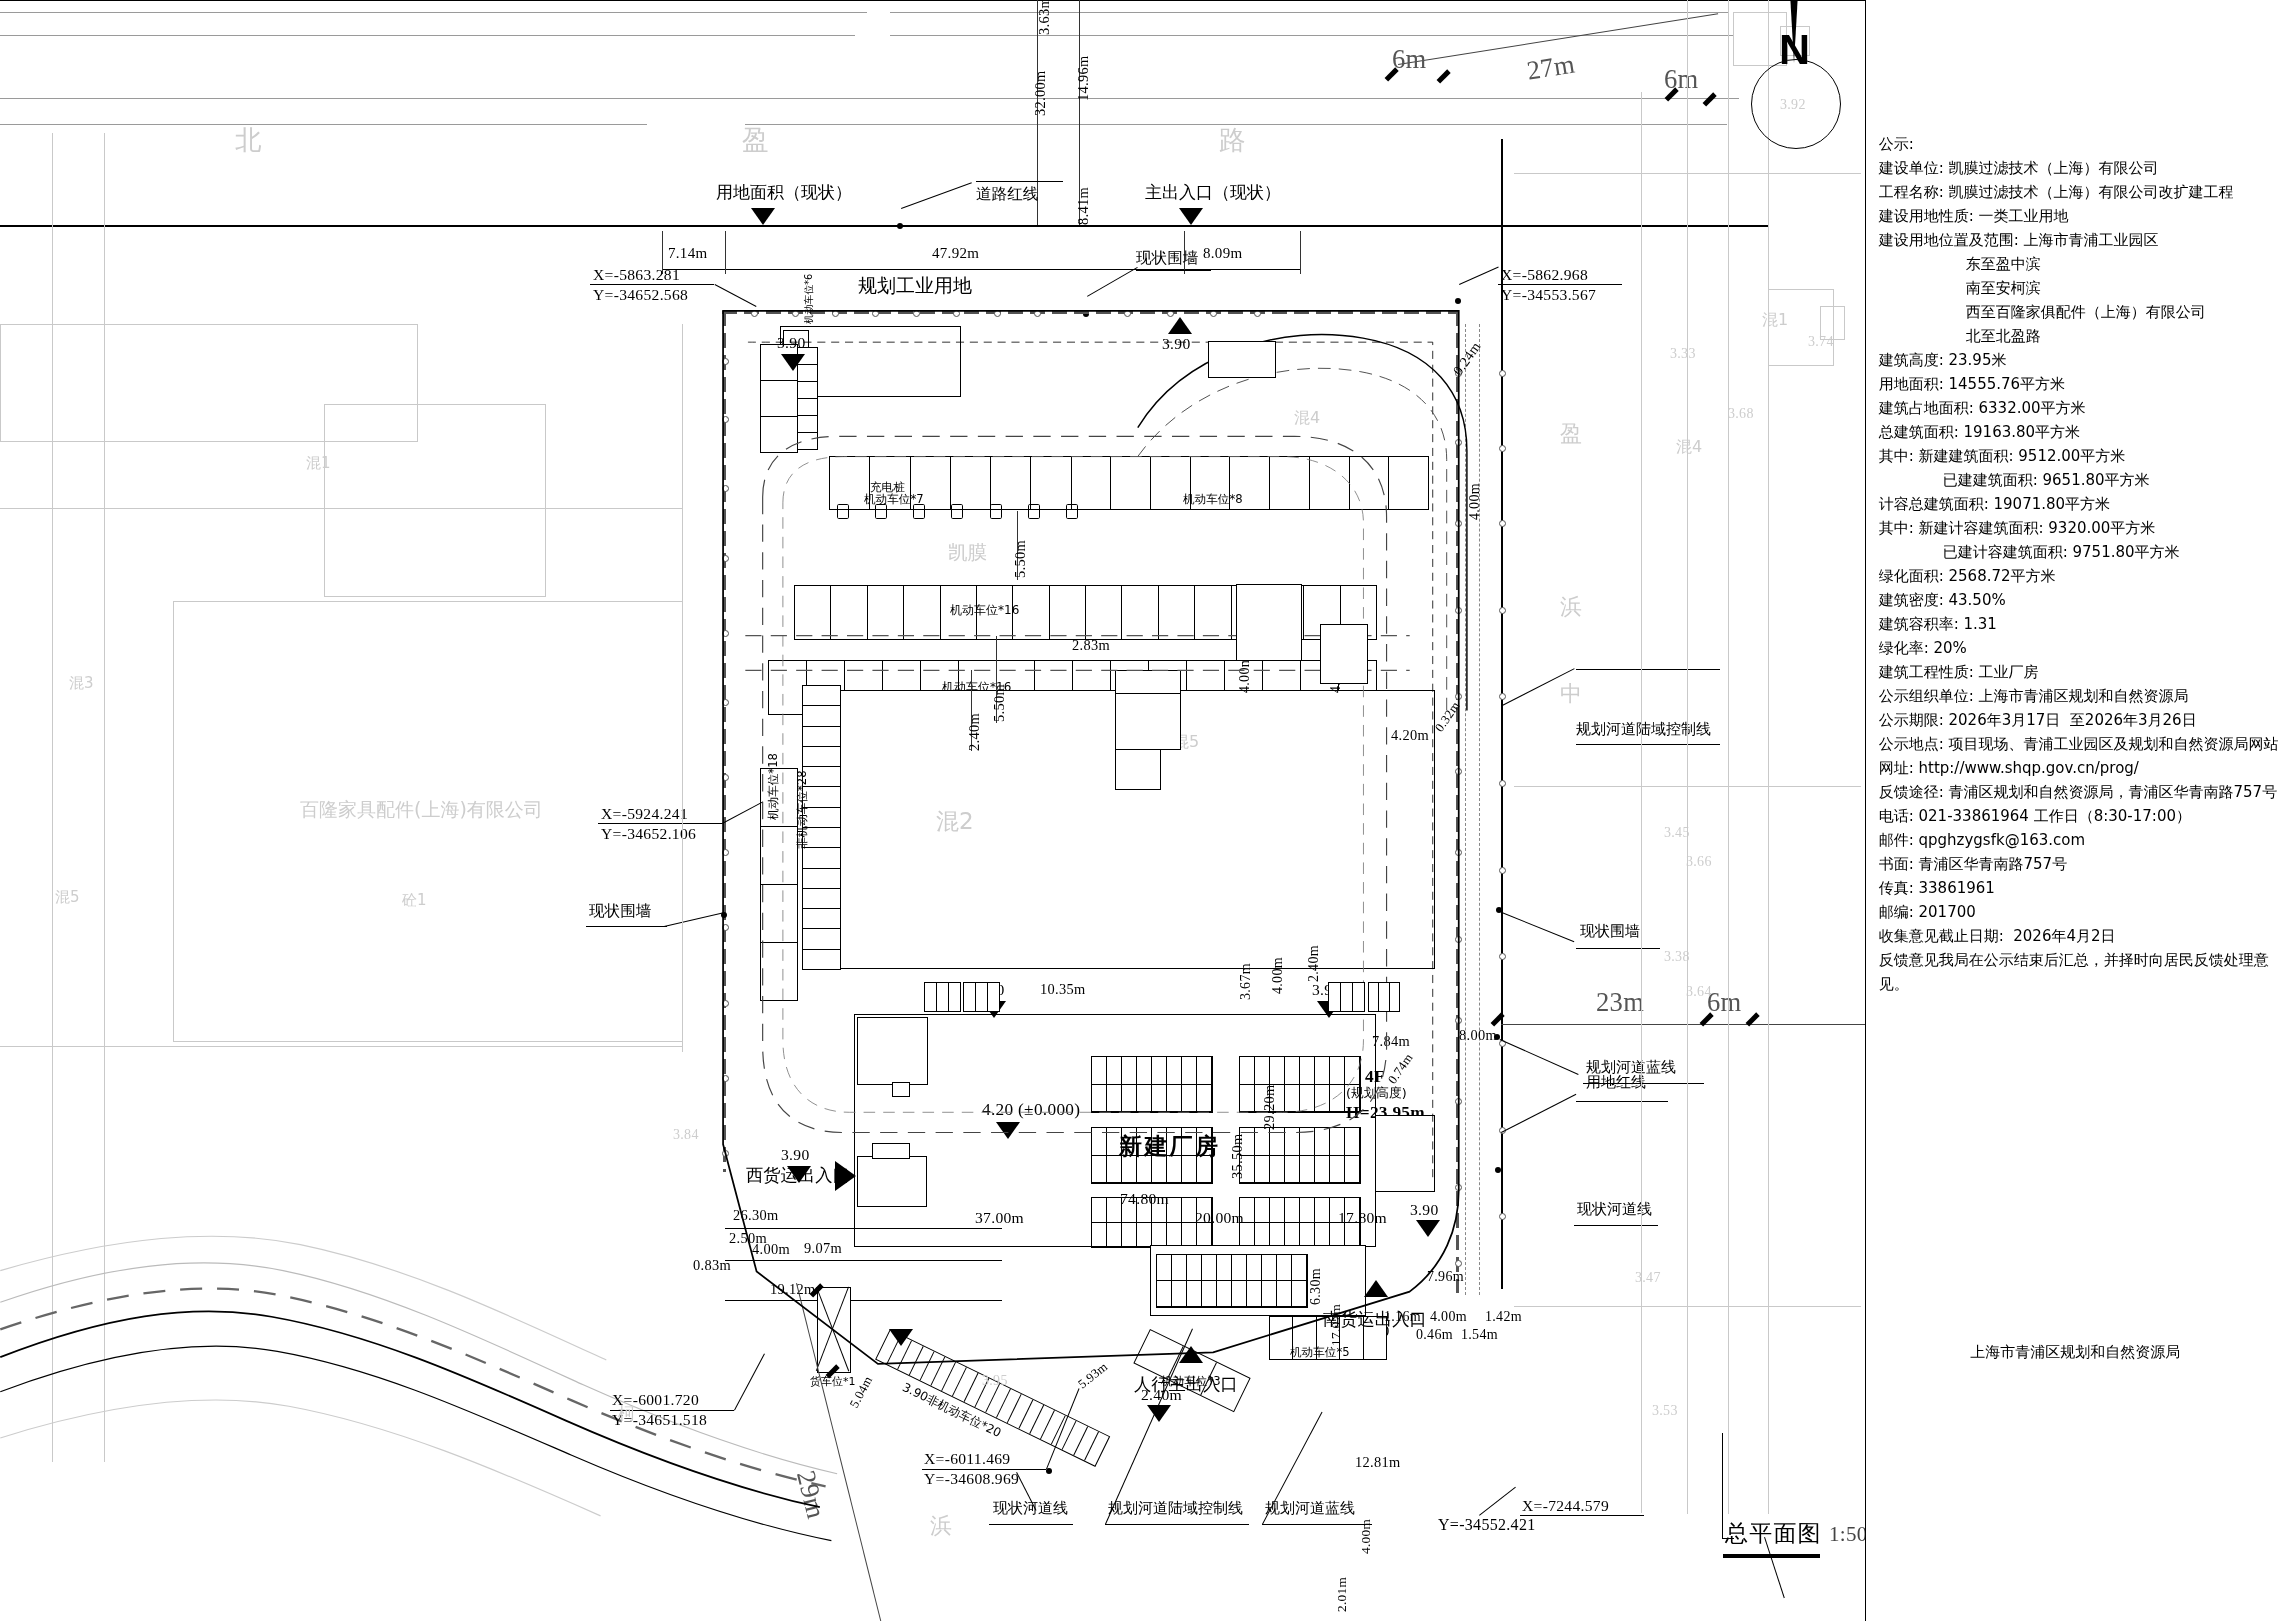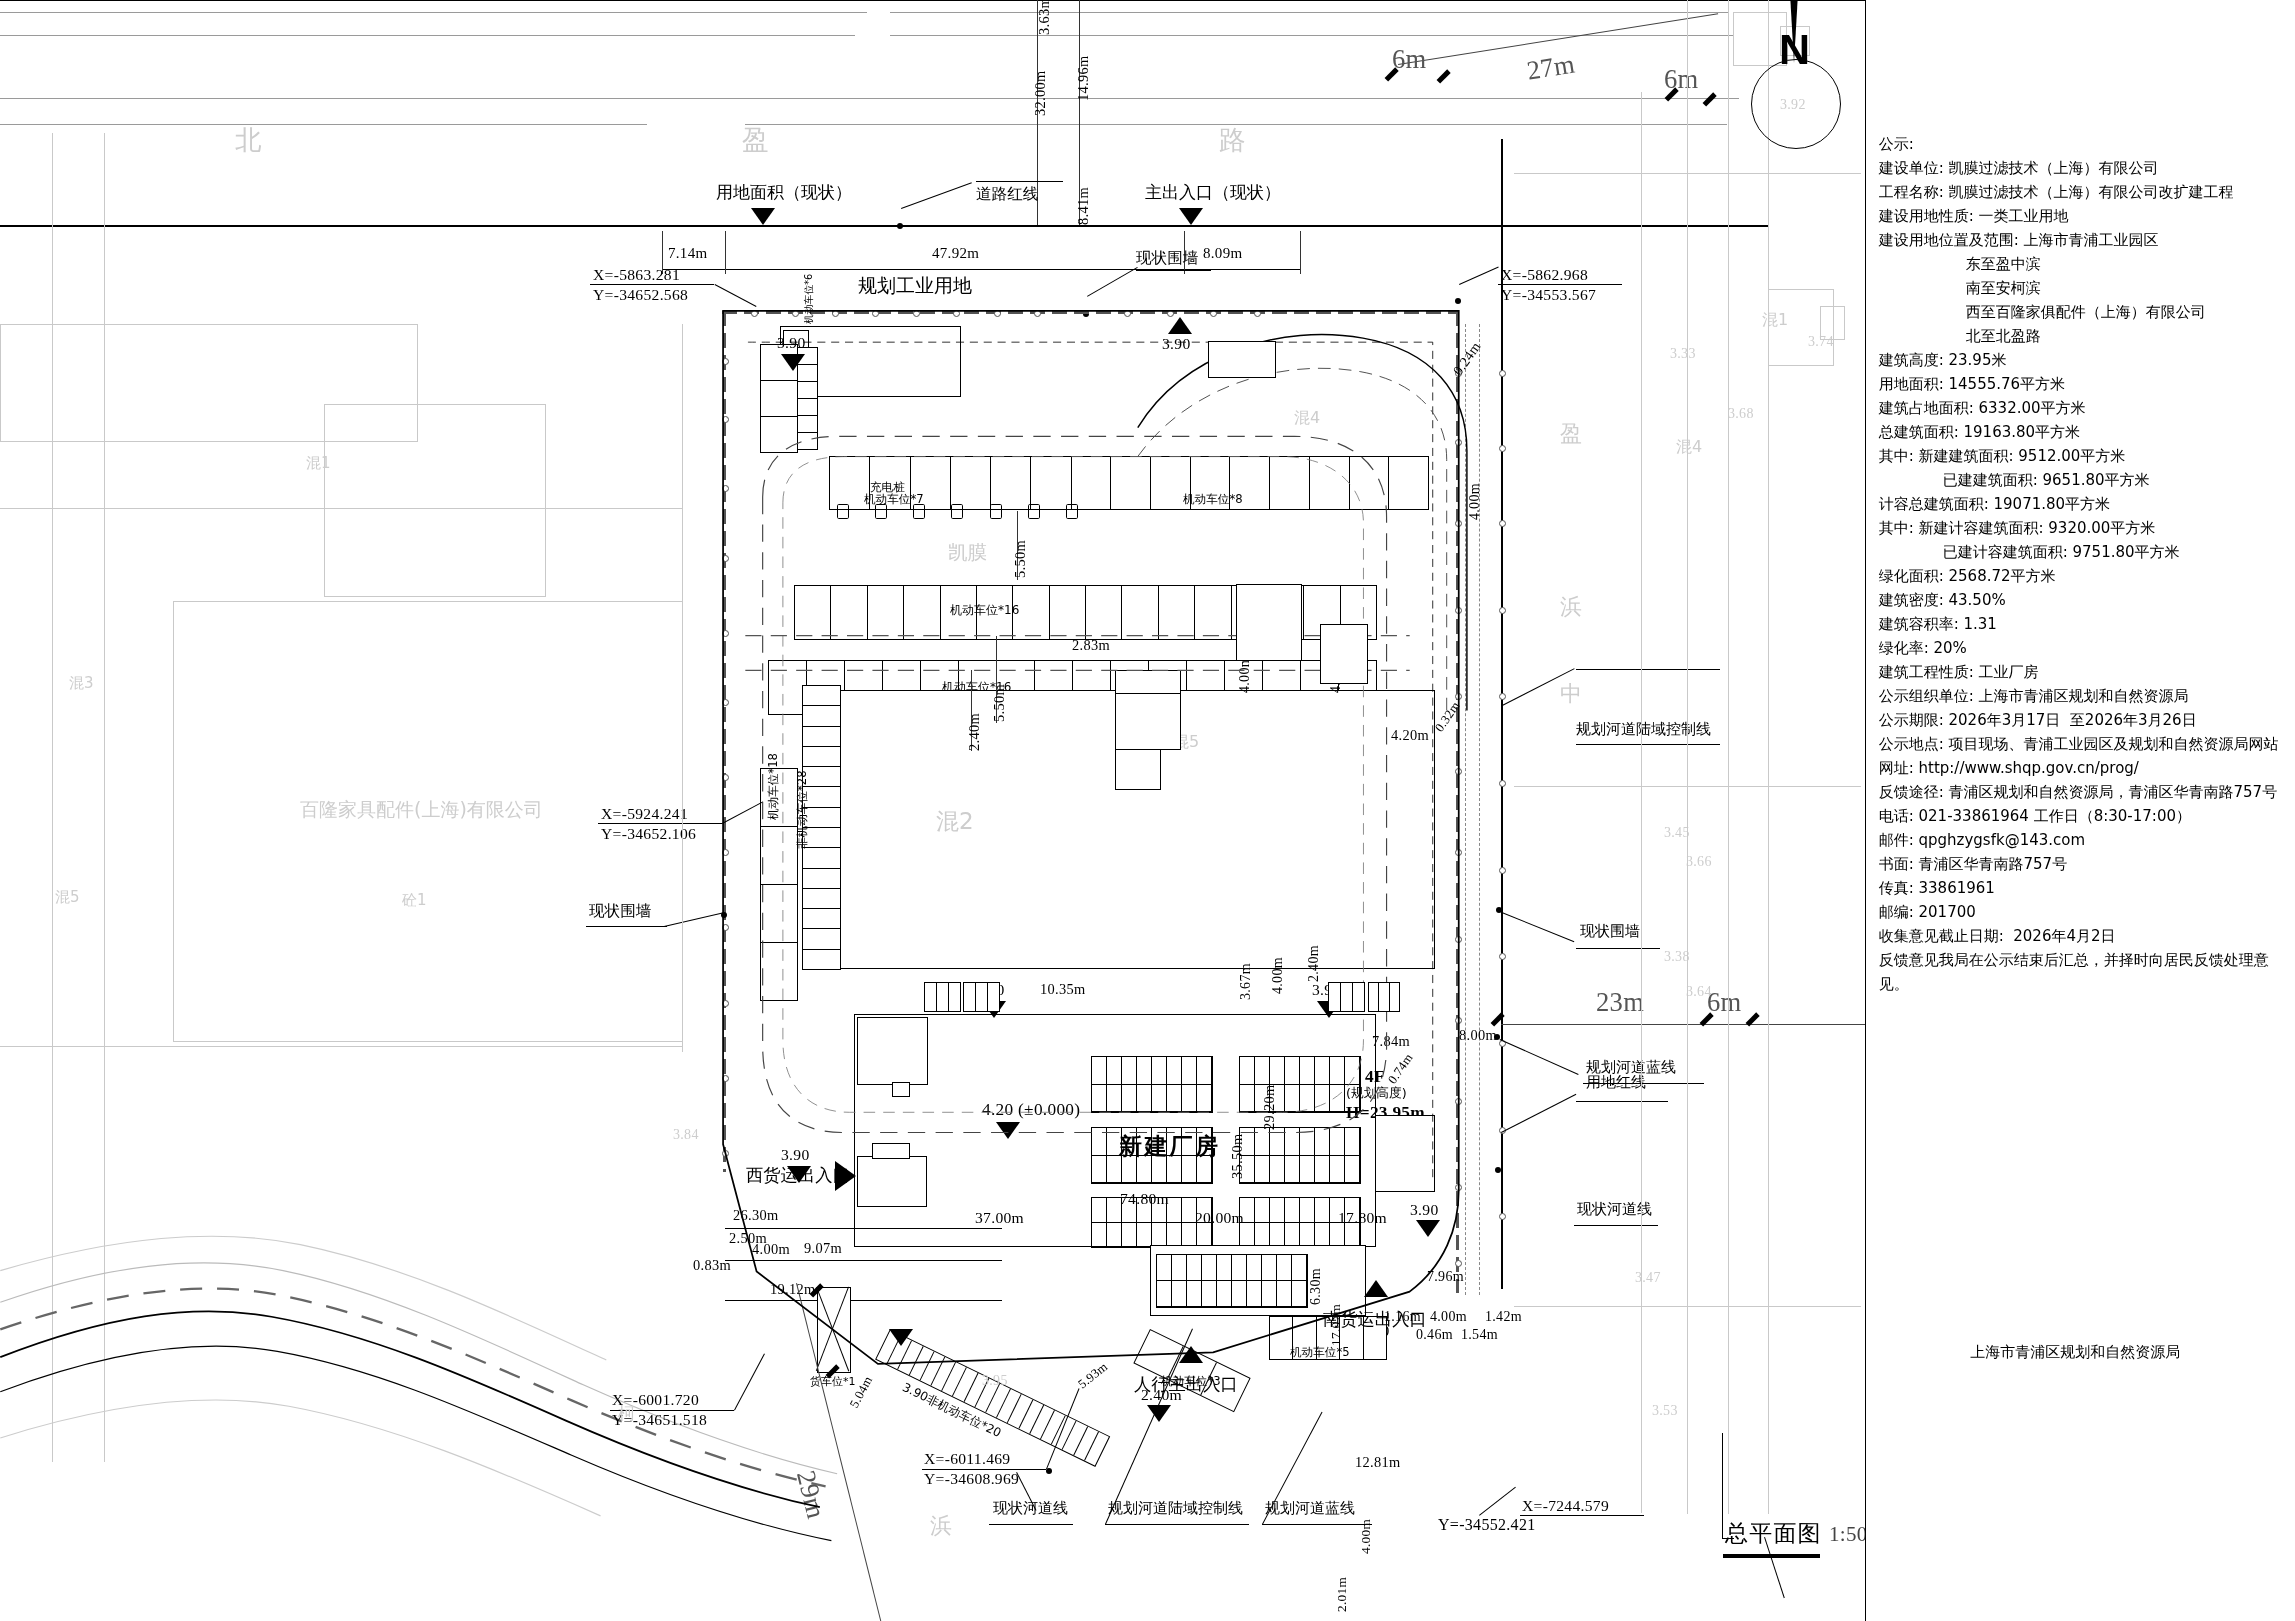--- a/index.html
+++ b/index.html
@@ -888,21 +888,21 @@
           <div class="row">建筑密度: 43.50%</div>
           <div class="row">建筑容积率: 1.31</div>
           <div class="row">绿化率: 20%</div>
           <div class="row">建筑工程性质: 工业厂房</div>
           <div class="row">公示组织单位: 上海市青浦区规划和自然资源局</div>
           <div class="row">公示期限: 2026年3月17日  至2026年3月26日</div>
           <div class="row">公示地点: 项目现场、青浦工业园区及规划和自然资源局网站</div>
           <div class="row">网址: http://www.shqp.gov.cn/prog/</div>
           <div class="row">反馈途径: 青浦区规划和自然资源局，青浦区华青南路757号</div>
           <div class="row">电话: 021-33861964 工作日（8:30-17:00）</div>
-          <div class="row">邮件: qpghzygsfk@143.com</div>
+          <div class="row">邮件: qpghzygsfk@163.com</div>
           <div class="row">书面: 青浦区华青南路757号</div>
           <div class="row">传真: 33861961</div>
           <div class="row">邮编: 201700</div>
           <div class="row">收集意见截止日期:  2026年4月2日</div>
           <div class="row">反馈意见我局在公示结束后汇总，并择时向居民反馈处理意见。</div>
         </div>
     </div>
     <div class="sign">上海市青浦区规划和自然资源局</div>
   </div>
 

